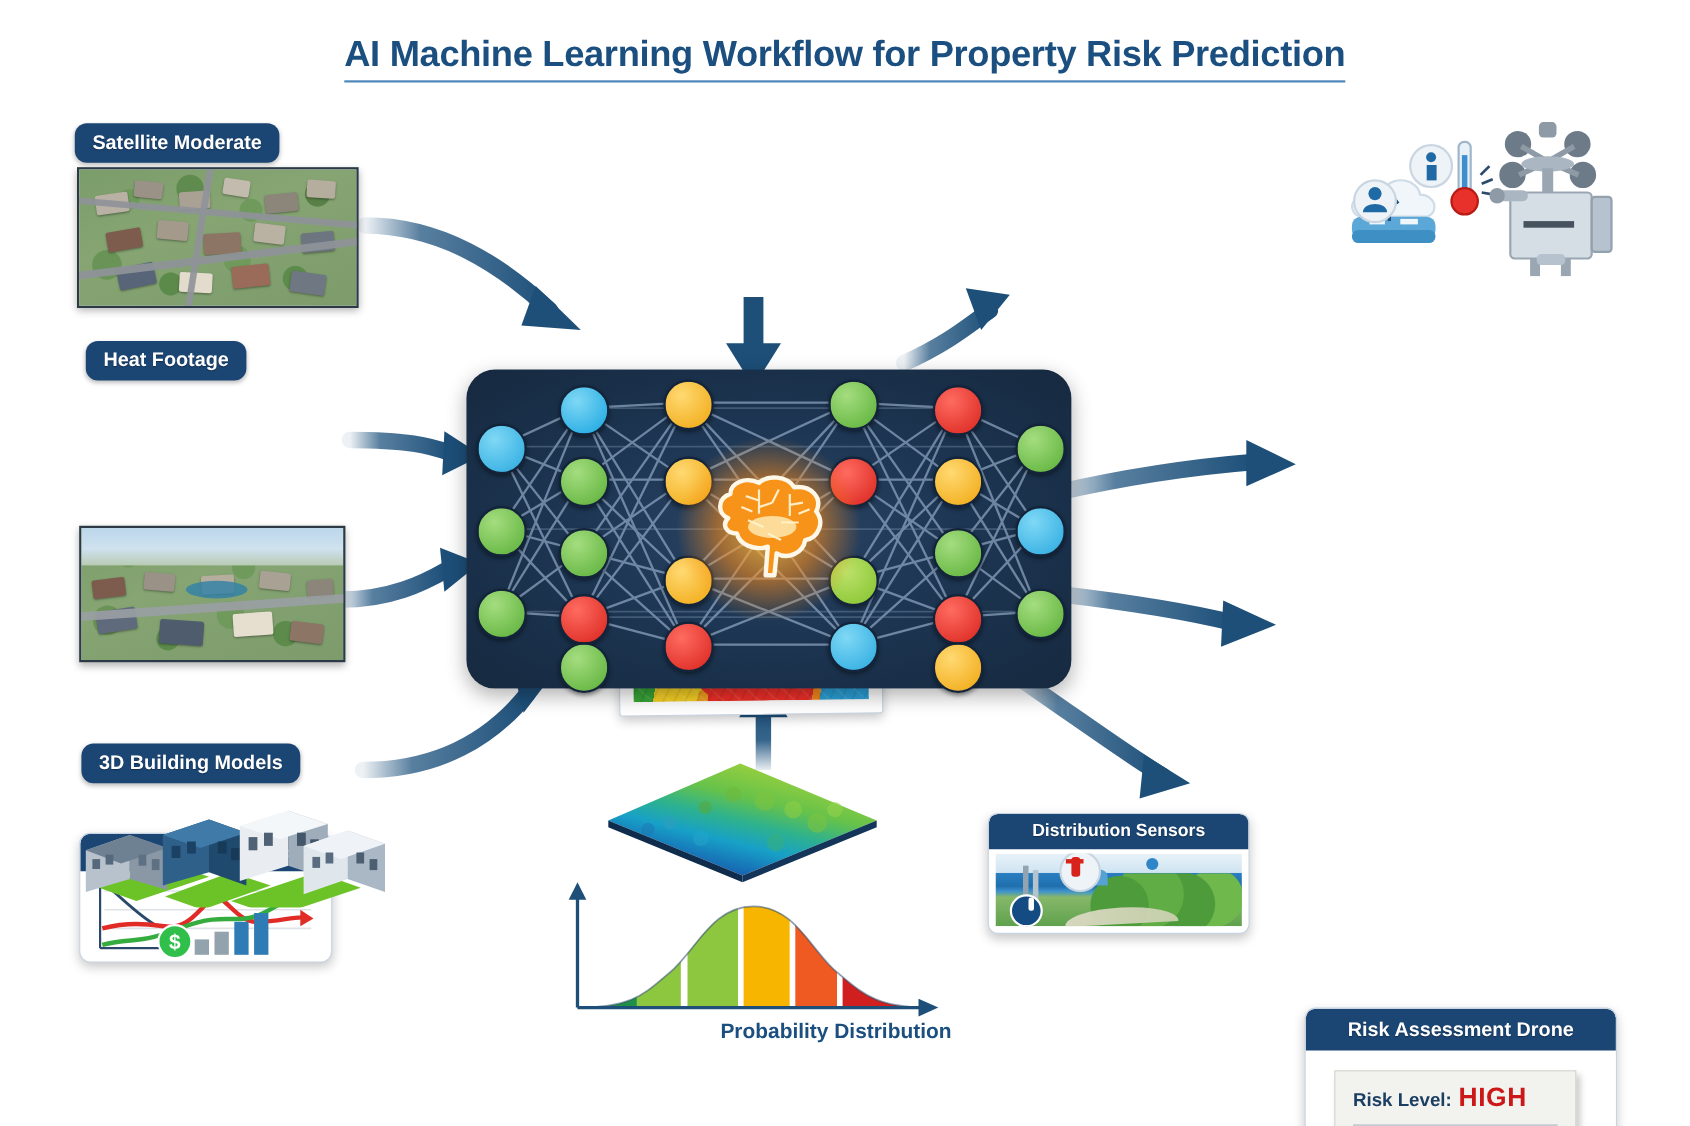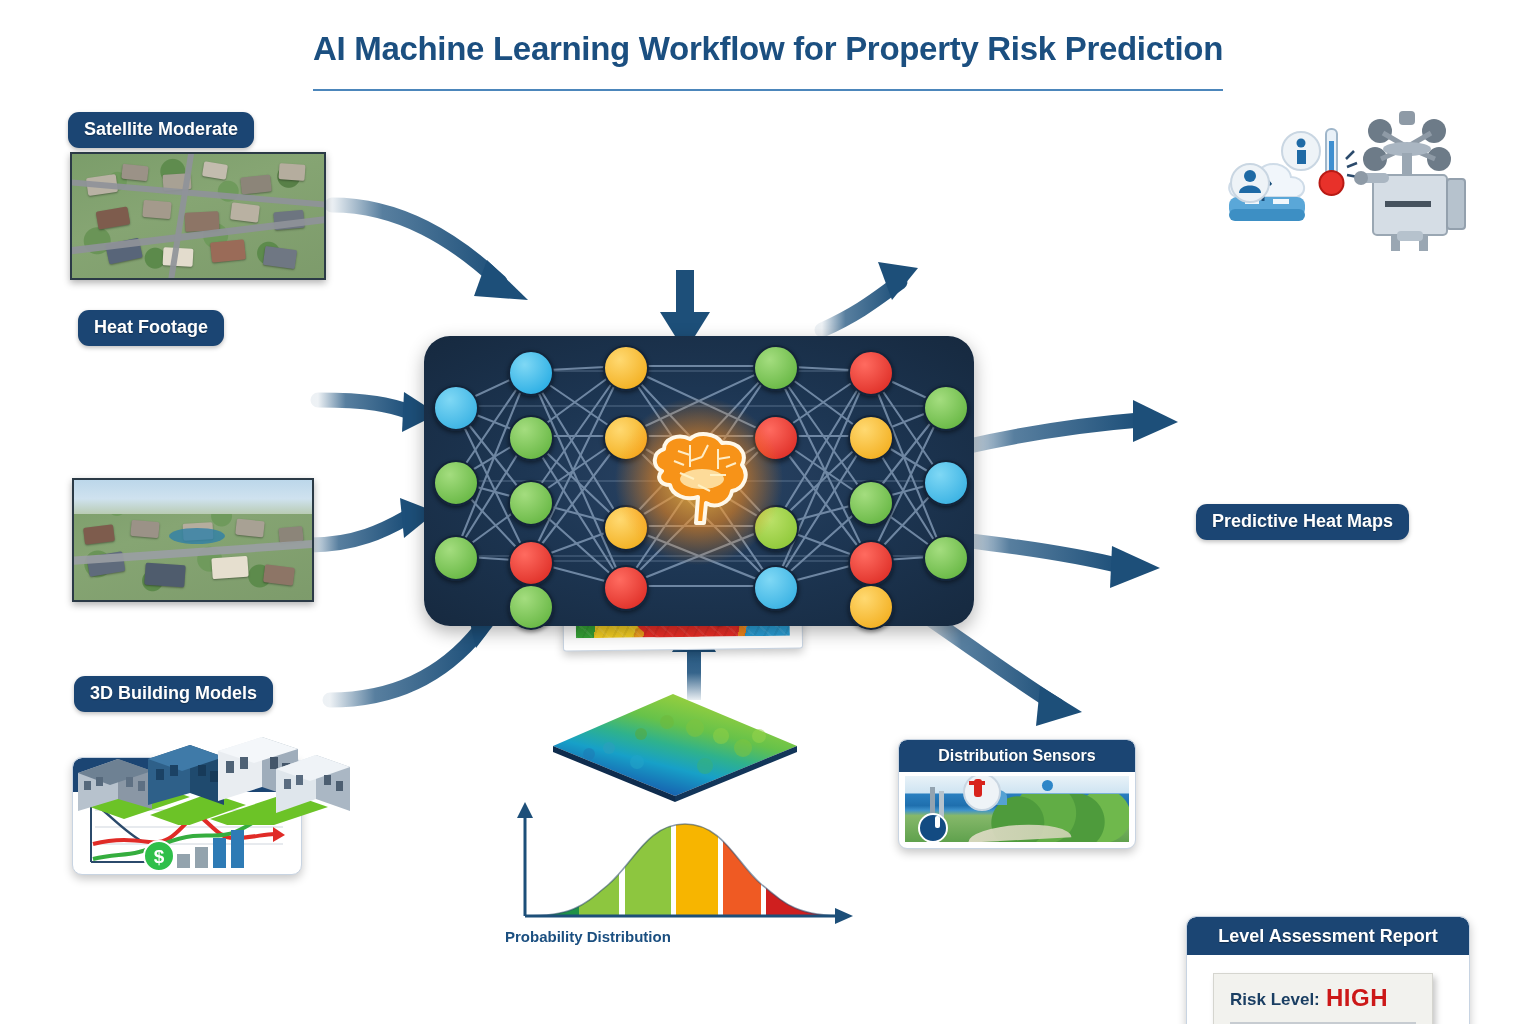--- a/index.html
+++ b/index.html
@@ -13,21 +13,21 @@
   .stage{position:absolute;left:0;top:0;width:1536px;height:1024px;}
   .abs{position:absolute;}
 
   
   #page-title{
     left:0;top:30px;width:1536px;text-align:center;
     font-size:33px;font-weight:bold;color:#1b4f80;
     letter-spacing:-0.3px;
   }
   #page-title .u{
-    border-bottom:2px solid #4c86bb;padding-bottom:22px;
+    border-bottom:2px solid #4c86bb;padding-bottom:6px;
   }
 
   
   .pill{
     background:#1b4573;color:#fff;font-weight:bold;
     border-radius:11px;display:inline-block;
     padding:7px 16px 8px 16px;font-size:18px;
     box-shadow:0 2px 4px rgba(0,0,0,.25);
     white-space:nowrap;
     text-shadow:0 1px 1px rgba(0,0,0,.35);
@@ -127,22 +127,22 @@
   .env-path{position:absolute;left:28%;bottom:4%;width:46%;height:22%;
     background:linear-gradient(90deg,#e2ddc8,#cfd3b5);
     border-radius:50% 50% 0 0 / 100% 100% 0 0;transform:rotate(-3deg);opacity:.9;}
 
   
   .report-page{background:#f2f2ee;border:1px solid #d5d5cf;
     box-shadow:3px 4px 6px rgba(0,0,0,.22);position:relative;}
 
   
   #probability-distribution{left:505px;top:800px;width:360px;height:175px;}
-  .prob-caption{position:absolute;left:0;top:128px;width:360px;text-align:left;
-    font-size:15px;font-weight:bold;color:#1b4f80;}
+  .prob-caption{position:absolute;left:0;top:128px;width:360px;text-align:right;
+    font-size:19px;font-weight:bold;color:#1b4f80;}
 
   
   #lidar-tile{left:545px;top:690px;width:260px;height:115px;}
 
   
   #weather-station{left:1215px;top:105px;width:265px;height:150px;}
 </style>
 </head>
 <body>
 
@@ -552,27 +552,24 @@
         <div class="abs" style="left:26%;top:-4%;width:34px;height:34px;border-radius:50%;background:#eef3f7;border:2px solid #c9d6e2;"></div>
         <div class="abs" style="left:31%;top:4%;width:8px;height:18px;background:#d8231c;border-radius:3px;"></div>
         <div class="abs" style="left:28.5%;top:8%;width:16px;height:4px;background:#d8231c;"></div>
       </div>
     </div>
   </div>
 
   <div class="abs card" style="left:1186px;top:262px;width:282px;height:212px;border-radius:10px;">
     <div style="position:absolute;left:0;top:0;width:100%;height:38px;background:#1b4573;
                 border-radius:9px 9px 0 0;color:#fff;font-weight:bold;font-size:18px;
-                display:flex;align-items:center;justify-content:center;text-shadow:0 1px 1px rgba(0,0,0,.35);">Level Assessment Report</div>
+                display:flex;align-items:center;justify-content:center;text-shadow:0 1px 1px rgba(0,0,0,.35);">Risk Assessment Drone</div>
     <div class="abs report-page" style="left:26px;top:56px;width:218px;height:140px;">
       <div class="abs" style="left:16px;top:16px;font-size:17px;font-weight:bold;color:#1b3f63;">Risk Level:</div>
       <div class="abs" style="left:112px;top:10px;font-size:24px;font-weight:bold;color:#cc1818;letter-spacing:0.5px;">HIGH</div>
       <div class="abs" style="left:16px;top:48px;width:186px;height:2px;background:#c7ccd1;"></div>
 
     </div>
   </div>
 
-  <div class="abs" style="left:1196px;top:504px;">
-    <div class="pill">Predictive Heat Maps</div>
-  </div>
 
 
 </div>
 
 </body></html>

